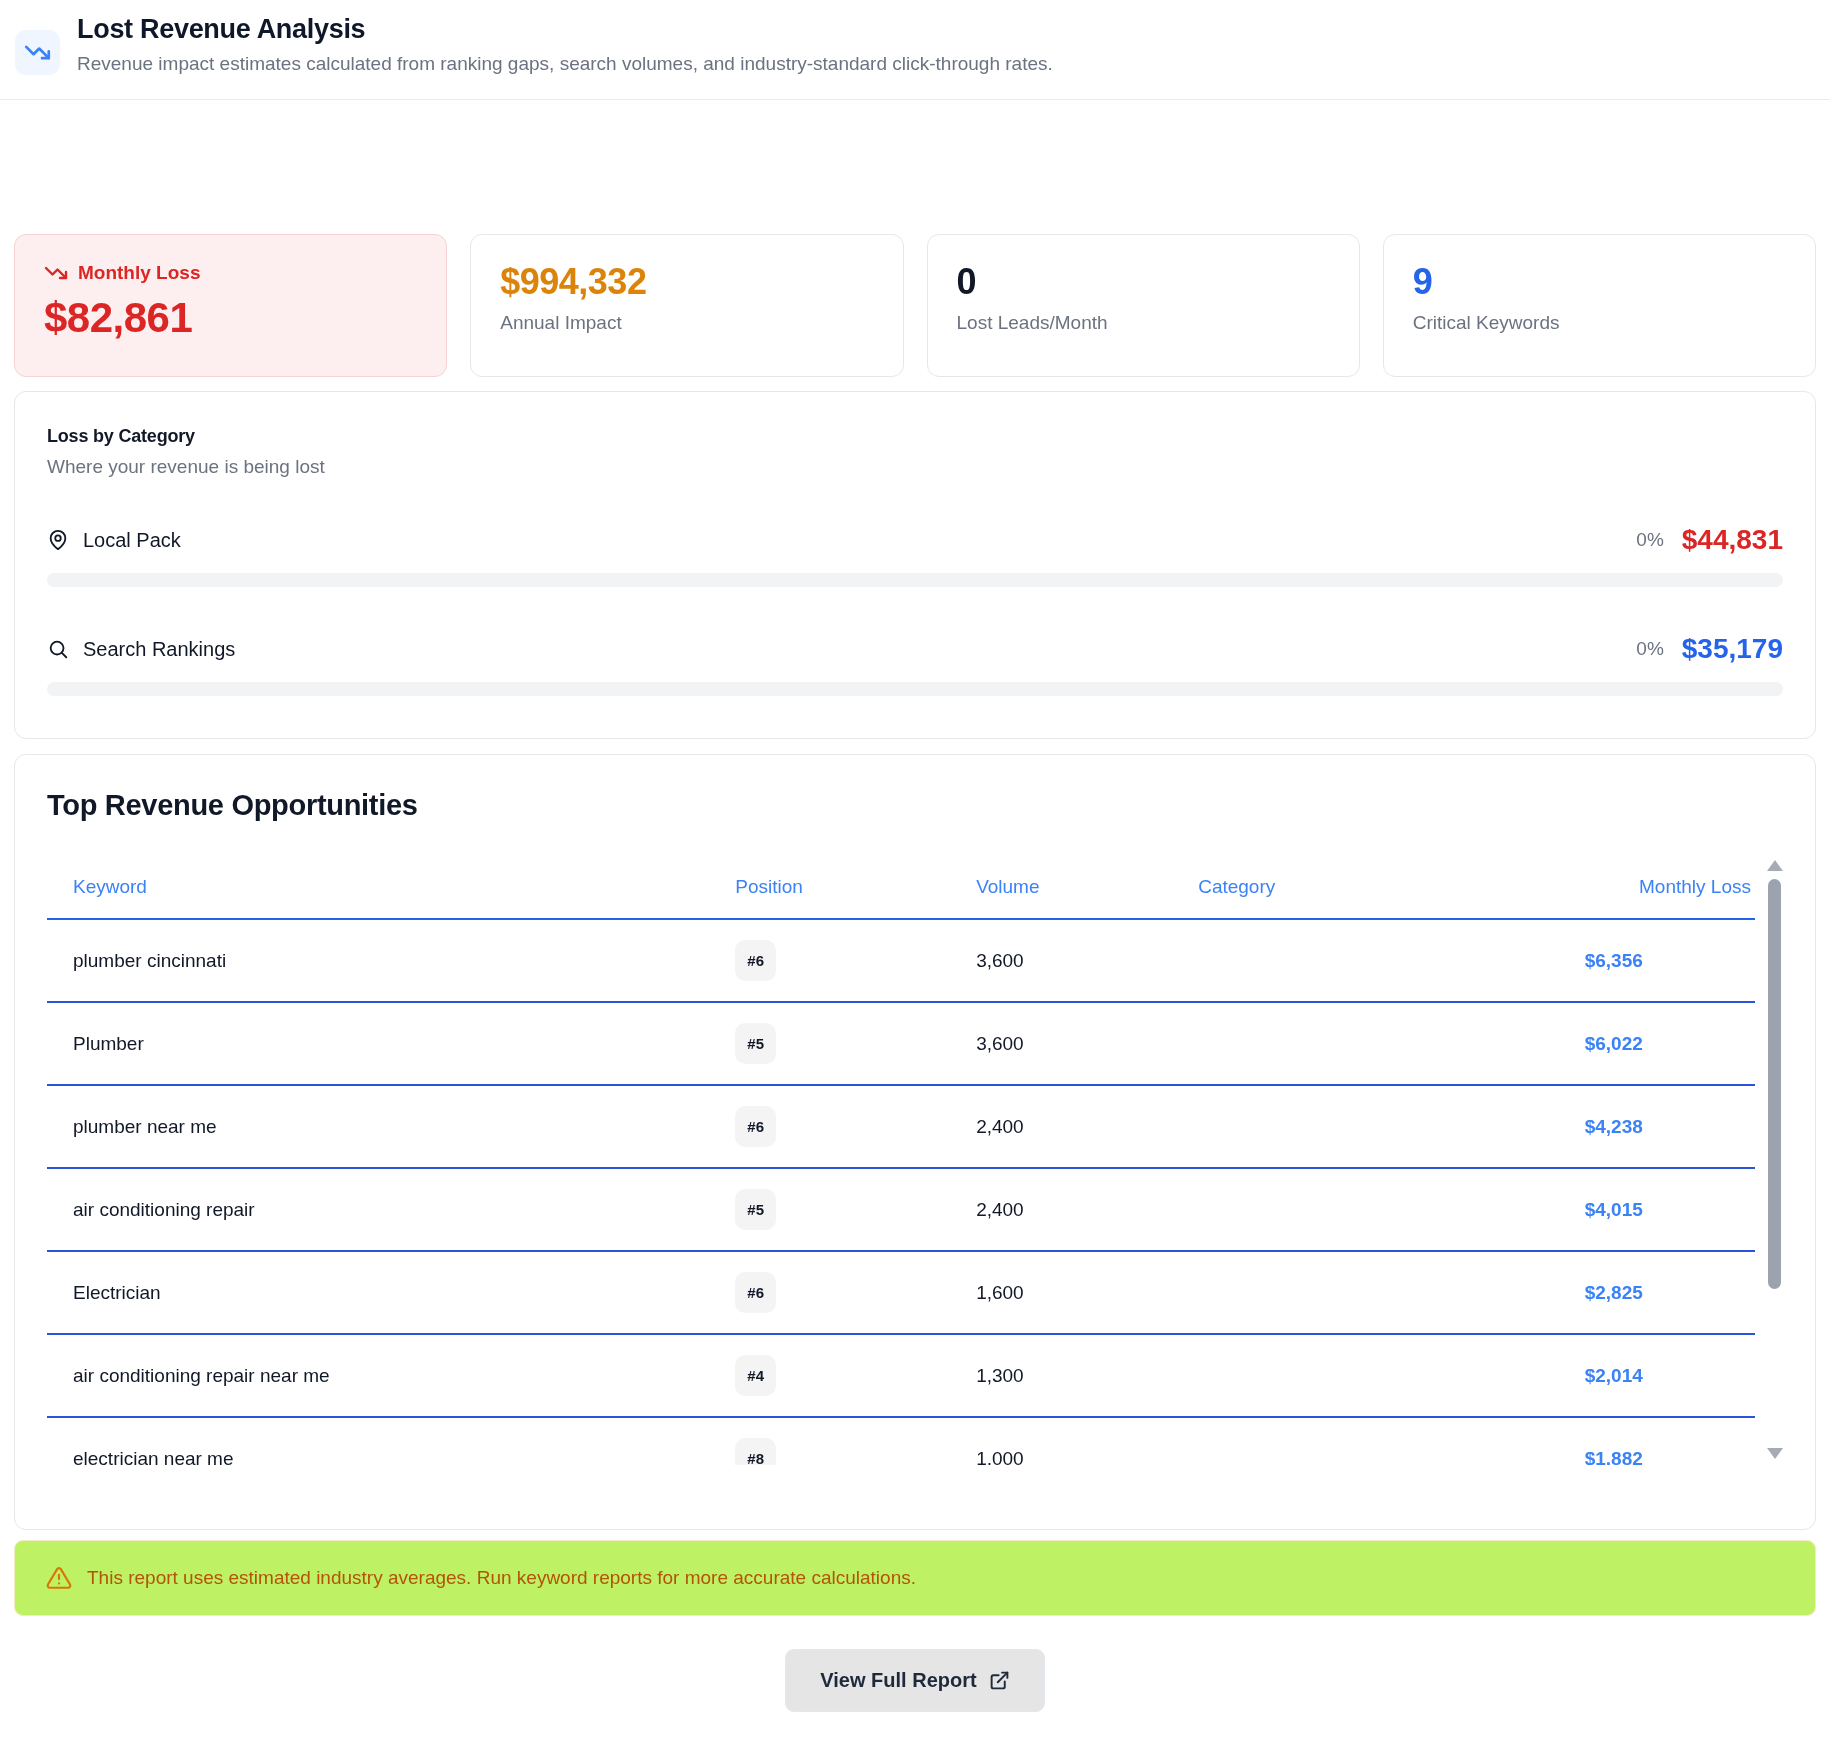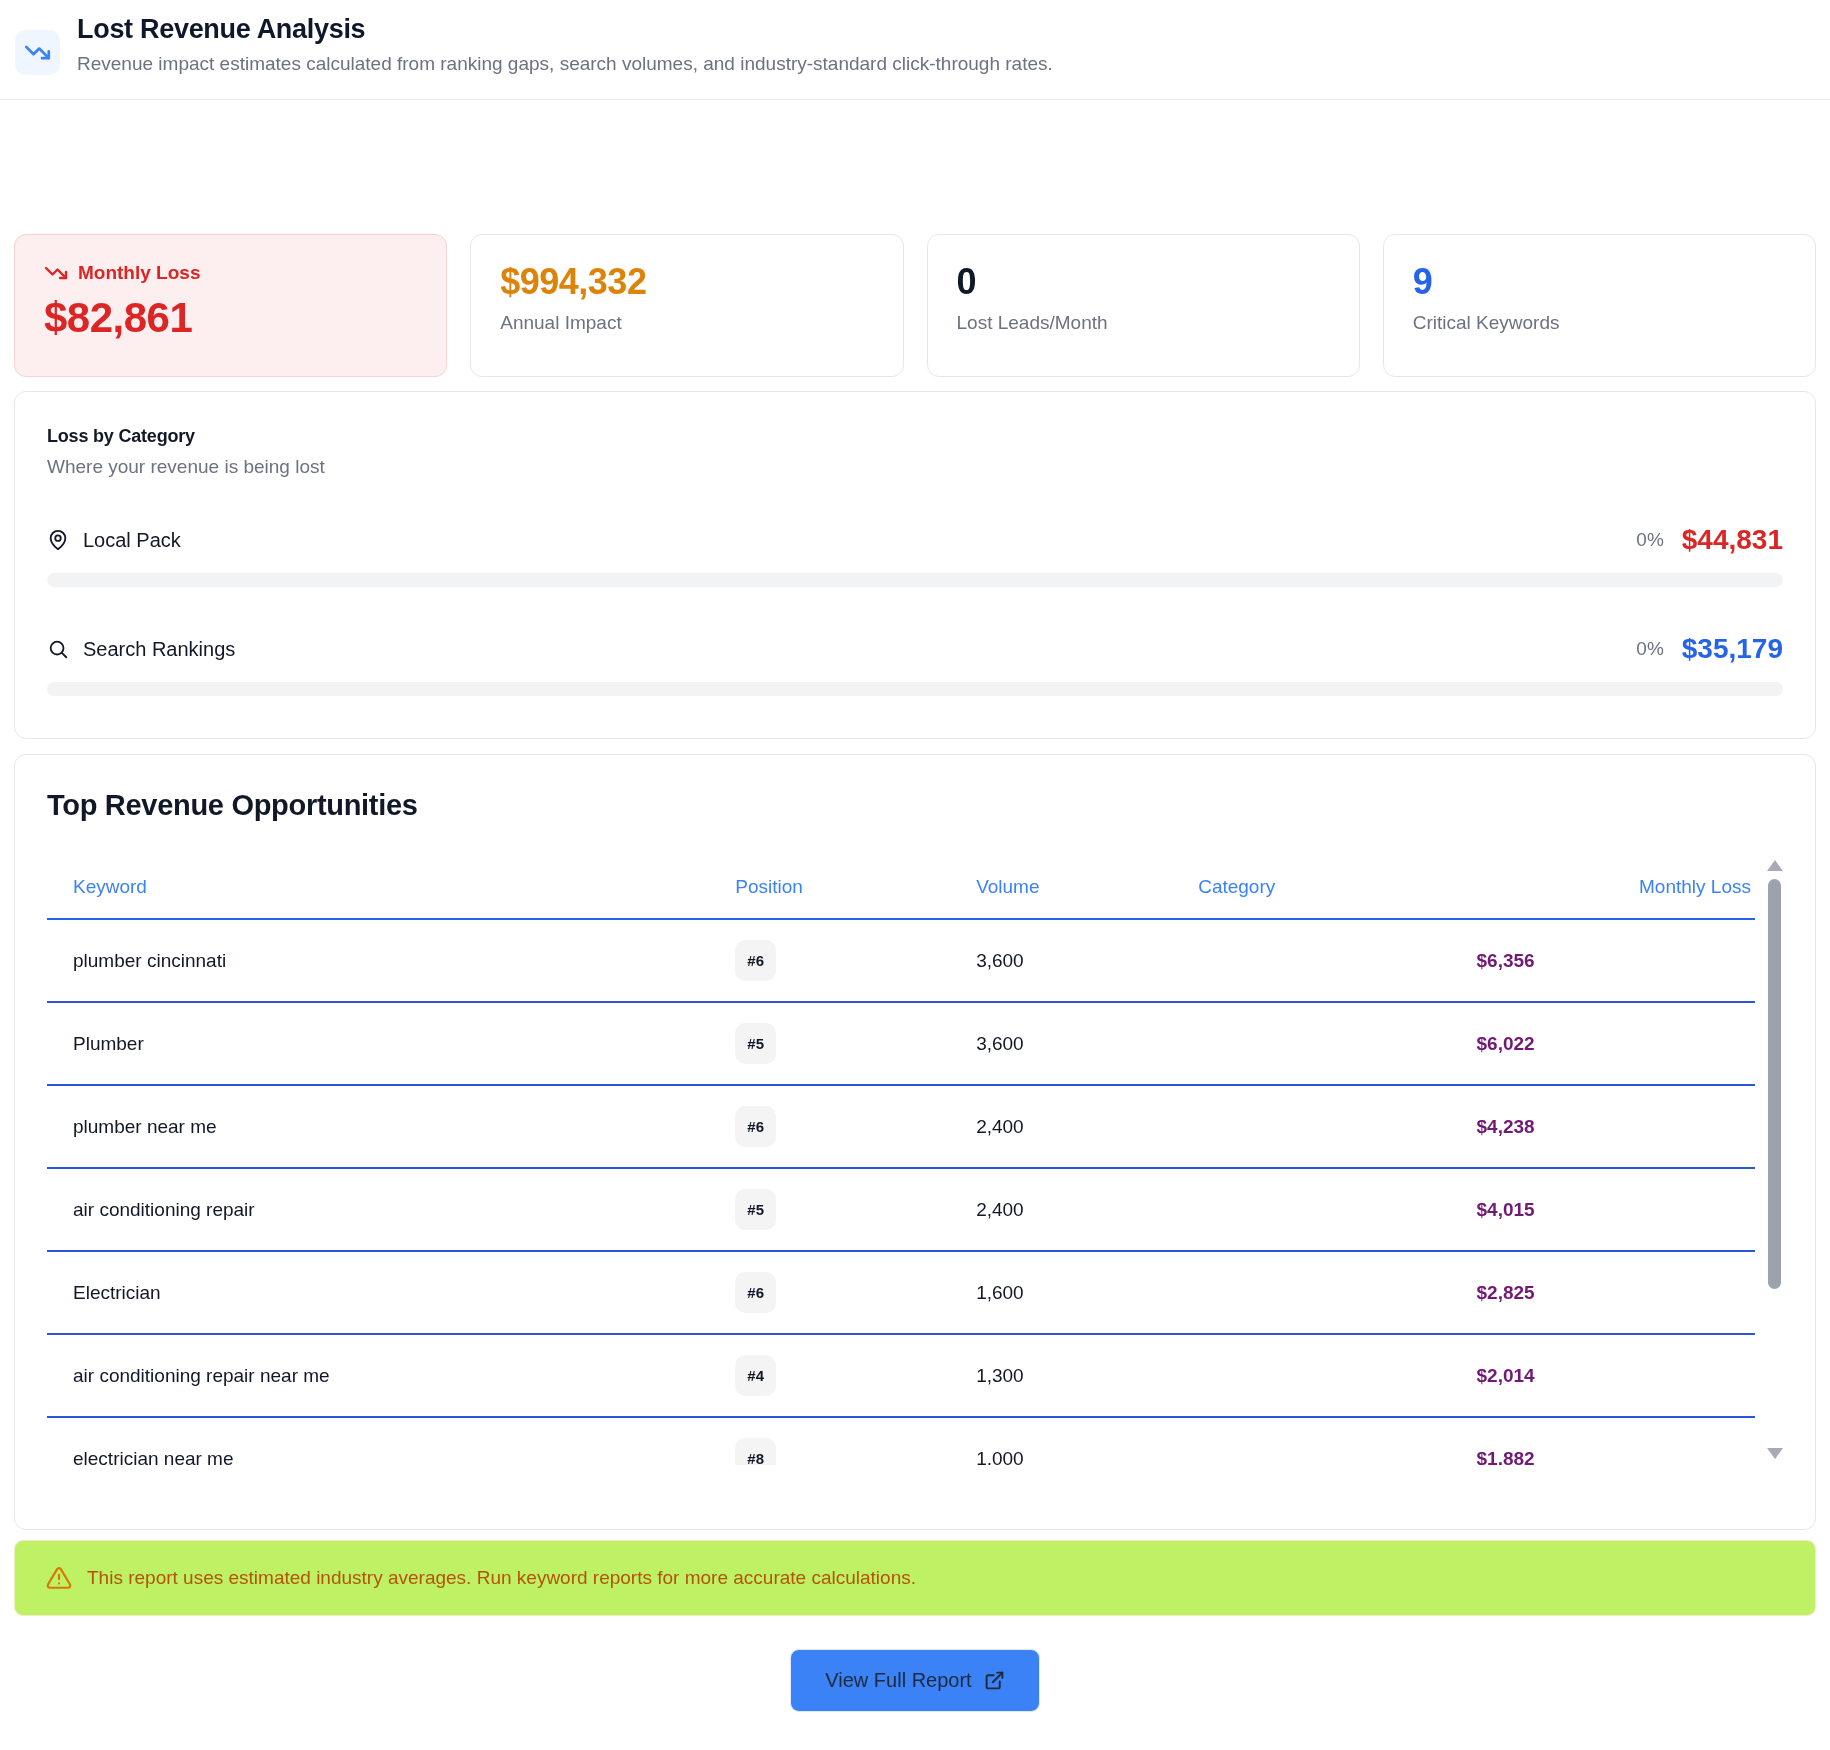--- a/index.html
+++ b/index.html
@@ -51,37 +51,37 @@
   .table-main { flex:1; min-width:0; }
   .thead { display:grid; grid-template-columns:40.3% 14.1% 13% 16.3% 1fr; align-items:center; height:64px; border-bottom:2px solid #2563EB; }
   .th { font-size:19px; font-weight:500; color:#3B82F6; }
   .th.first { padding-left:26px; }
   .th.last { text-align:right; padding-right:4px; }
   .tbody { height:545px; overflow:hidden; }
   .trow { display:grid; grid-template-columns:40.3% 14.1% 13% 16.3% 1fr; align-items:center; height:83px; border-bottom:2px solid #2B55D6; }
   .td { font-size:19px; color:#111827; }
   .td.kw { padding-left:26px; font-weight:500; }
   .pos-badge { display:inline-block; background:#F4F4F5; border-radius:10px; padding:12px 12px; font-size:15px; font-weight:700; color:#111827; }
-  .td.loss { text-align:left; padding-right:4px; font-weight:700; color:#701a75; }
+  .td.loss { text-align:center; padding-right:4px; font-weight:700; color:#3b82f6; }
 
   
   .vscroll { width:17px; margin-left:11px; display:flex; flex-direction:column; align-items:center; padding:4px 0 6px 0; height:609px; }
   .arrow-up { width:0; height:0; border-left:8px solid transparent; border-right:8px solid transparent; border-bottom:11px solid #A6ABB5; }
   .arrow-down { width:0; height:0; border-left:8px solid transparent; border-right:8px solid transparent; border-top:11px solid #A6ABB5; }
   .track { flex:1; width:13px; position:relative; margin:4px 0; }
   .thumb { position:absolute; top:4px; left:0; width:13px; height:72%; background:#9CA3AF; border-radius:7px; }
 
   
   .banner { margin-top:10px; display:flex; align-items:center; gap:15px; background:#bef264; border:1px solid #F5EBC2; border-radius:9px; padding:24px 31px; }
   .banner .ic { color:#D97706; display:flex; flex:0 0 auto; }
   .banner-text { font-size:19px; color:#B45309; }
 
   
   .footer { text-align:center; margin-top:33px; }
-  .btn { display:inline-flex; align-items:center; gap:12px; background:#3b82f6; border:1px solid #E2E8F0; border-radius:9px; padding:19px 34px; font-size:20px; font-weight:400; color:#1E293B; cursor:pointer; font-family:inherit; }
+  .btn { display:inline-flex; align-items:center; gap:12px; background:#e5e5e5; border:1px solid #E2E8F0; border-radius:9px; padding:19px 34px; font-size:20px; font-weight:700; color:#1E293B; cursor:pointer; font-family:inherit; }
   .btn .ic { display:flex; color:#1E293B; }
 </style>
 </head>
 <body>
 
 <div class="header">
   <div class="header-icon">
     <svg width="27" height="27" viewBox="0 0 24 24" fill="none" stroke="currentColor" stroke-width="2.4" stroke-linecap="round" stroke-linejoin="round">
       <polyline points="22 17 13.5 8.5 8.5 13.5 2 7"></polyline>
       <polyline points="16 17 22 17 22 11"></polyline>

